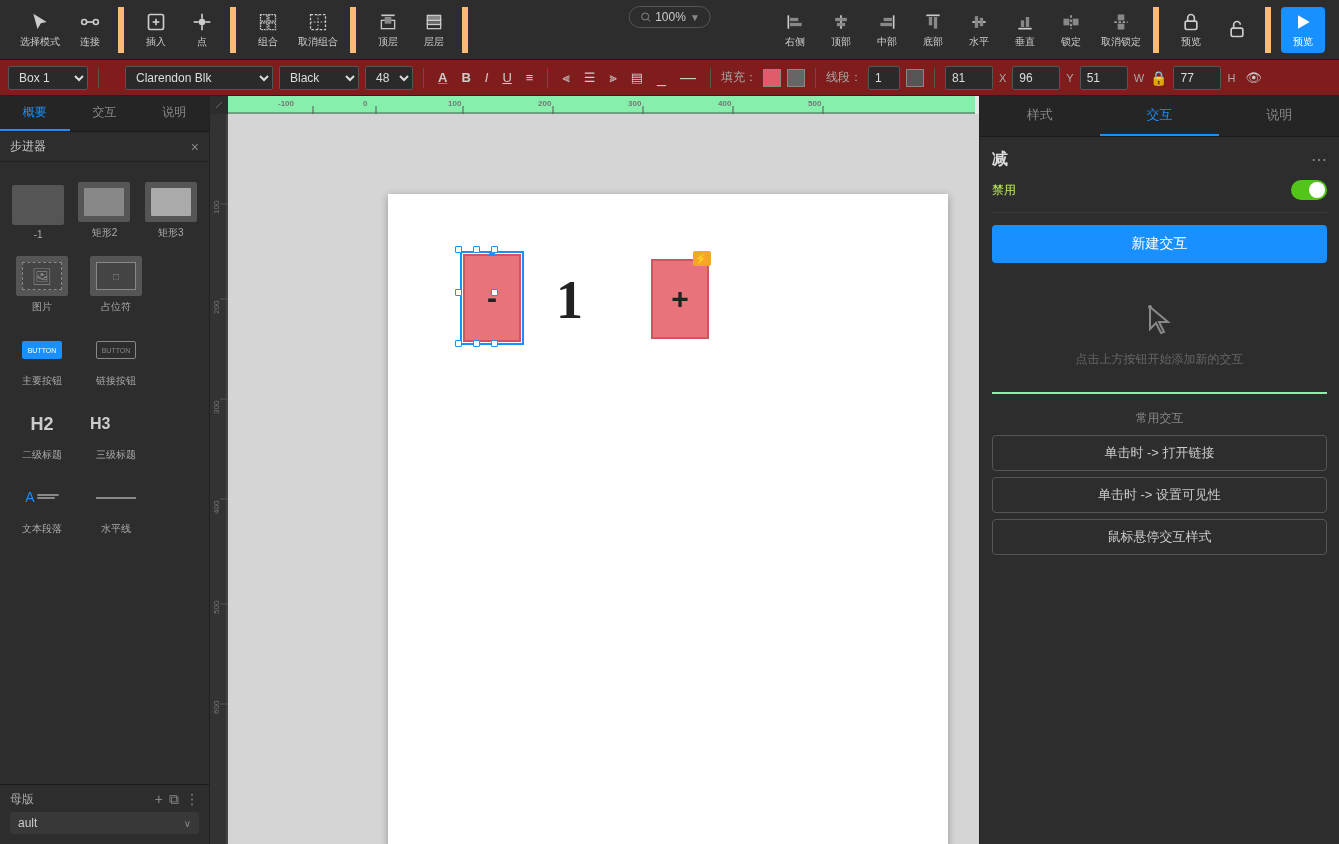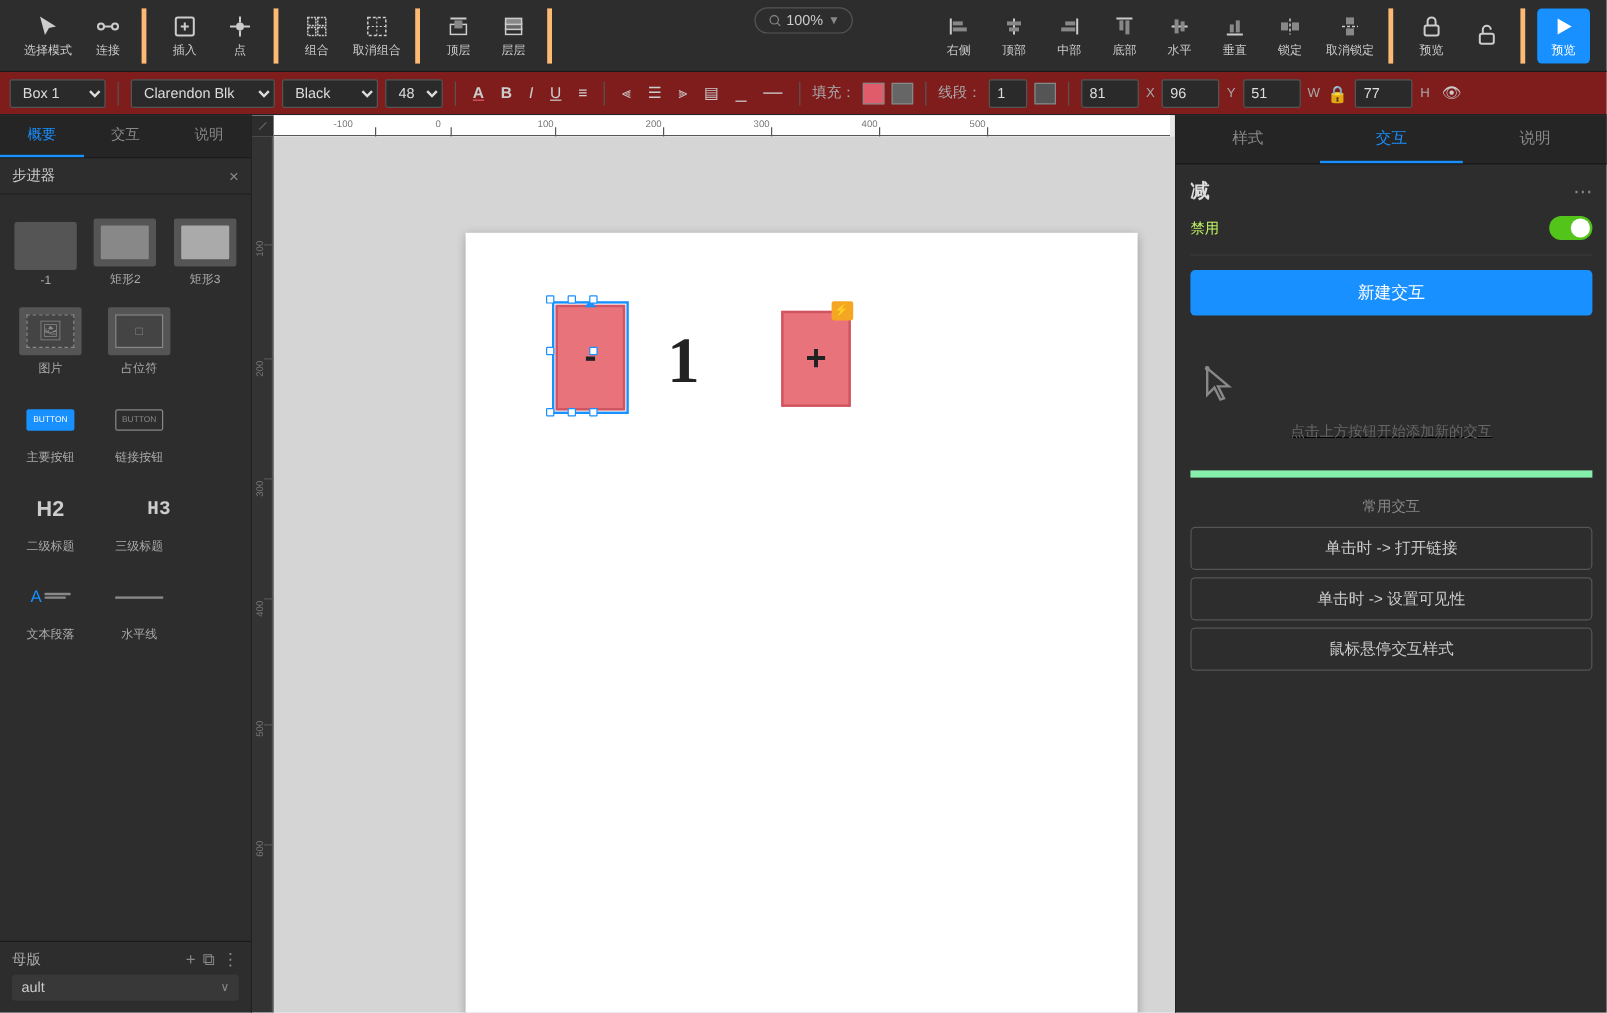--- a/index.html
+++ b/index.html
@@ -13,21 +13,21 @@
       align-items: center;
       padding: 0 8px;
       gap: 4px;
       border-bottom: 1px solid #1a1a1a;
     }
     .toolbar-group {
       display: flex;
       align-items: center;
       gap: 2px;
       padding: 0 6px;
-      border-right: 4px solid #fdba74;
+      border-right: 6px solid #fdba74;
     }
     .toolbar-group:last-child { border-right: none; }
     .toolbar-btn {
       display: flex;
       flex-direction: column;
       align-items: center;
       justify-content: center;
       color: #ccc;
       font-size: 10px;
       cursor: pointer;
@@ -57,21 +57,21 @@
     }
     .props-bar select, .props-bar input[type=text] {
       background: #2a2a2a;
       border: 1px solid #555;
       color: #ddd;
       padding: 2px 6px;
       font-size: 12px;
       border-radius: 2px;
       height: 24px;
     }
-    .props-bar .font-name { width: 120px; }
+    .props-bar .font-name { width: 148px; margin-left: 16px; }
     .props-bar .font-color { width: 80px; }
     .props-bar .font-size { width: 48px; }
     .props-divider { width: 1px; height: 20px; background: #555; margin: 0 4px; }
     .props-icon-btn {
       color: #ccc;
       font-size: 13px;
       cursor: pointer;
       padding: 2px 4px;
       border-radius: 2px;
       display: flex;
@@ -308,24 +308,24 @@
       padding: 10px;
       font-size: 14px;
       border-radius: 4px;
       cursor: pointer;
       margin-bottom: 16px;
     }
 
     .interaction-placeholder {
       display: flex;
       flex-direction: column;
+      align-items: center;
       padding: 16px 0 24px 0;
-      border-bottom: 6px solid #86efac;
+      border-bottom: 2px solid #86efac;
       margin-bottom: 16px;
-      text-decoration: underline;
     }
     .cursor-icon {
       width: 48px;
       height: 48px;
       display: flex;
       align-items: center;
       justify-content: center;
       color: #888;
       font-size: 32px;
       margin-bottom: 8px;
@@ -799,21 +799,21 @@
         </div>
       </div>
       <div style="display:flex; gap:6px; margin-bottom:8px;">
         <div class="comp-item">
           <div class="comp-thumb" style="background:transparent; justify-content:center; align-items:center;">
             <span class="h2-thumb">H2</span>
           </div>
           <span class="comp-label">二级标题</span>
         </div>
         <div class="comp-item">
-          <div class="comp-thumb" style="background:transparent; justify-content:flex-end; align-items:center;font-family:Liberation Mono, monospace;">
+          <div class="comp-thumb" style="background:transparent; justify-content:flex-start; align-items:center;">
             <span class="h3-thumb">H3</span>
           </div>
           <span class="comp-label">三级标题</span>
         </div>
       </div>
       <div style="display:flex; gap:6px; margin-bottom:8px;">
         <div class="comp-item">
           <div class="comp-thumb" style="background:transparent; justify-content:center; align-items:center; padding:4px;">
             <div class="text-thumb">
               <div style="display:flex; align-items:center; gap:2px; margin-bottom:3px;">
@@ -853,21 +853,21 @@
   </div>
 
   <div class="canvas-area">
 
     <div style="position:absolute; top:0; left:0; width:18px; height:18px; background:#2d2d2d; z-index:5; display:flex; align-items:center; justify-content:center;">
       <svg width="10" height="10" viewBox="0 0 10 10">
           <path d="M2 8 L8 2" stroke="#666" stroke-width="1"></path>
         </svg>
     </div>
 
-    <div style="position:absolute; top:0; left:18px; right:4px; height:18px; background:#ffffff; z-index:4; overflow:hidden;">
+    <div style="position:absolute; top:0; left:18px; right:4px; height:18px; background:#86efac; z-index:4; overflow:hidden;font-weight:bold;">
       <svg width="100%" height="18">
         <line x1="0" y1="17" x2="100%" y2="17" stroke="#555" stroke-width="1"></line>
 
         <text x="50" y="10" fill="#777" font-size="8">-100</text>
         <line x1="85" y1="10" x2="85" y2="18" stroke="#555"></line>
         <text x="135" y="10" fill="#777" font-size="8">0</text>
         <line x1="148" y1="10" x2="148" y2="18" stroke="#555"></line>
         <text x="220" y="10" fill="#777" font-size="8">100</text>
         <line x1="235" y1="10" x2="235" y2="18" stroke="#555"></line>
         <text x="310" y="10" fill="#777" font-size="8">200</text>

